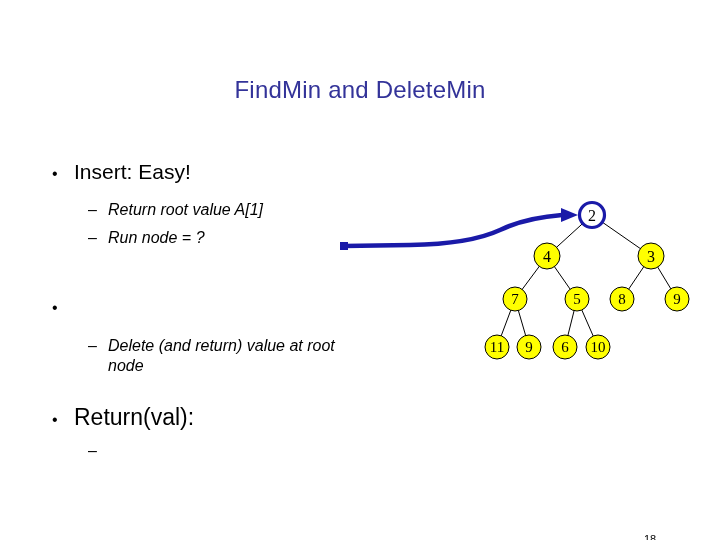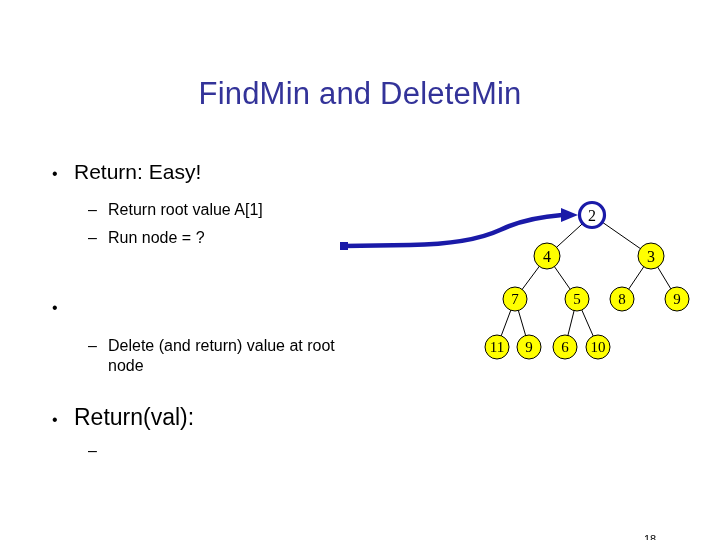--- a/index.html
+++ b/index.html
@@ -16,21 +16,21 @@
     font-family: "Liberation Sans", sans-serif;
   }
 
   
   #slide-title {
     position: absolute;
     left: 0;
     top: 76px;
     width: 720px;
     text-align: center;
-    font-size: 31px;
+    font-size: 24px;
     font-weight: 400;
     color: #333399;
     letter-spacing: 0.2px;
     white-space: nowrap;
   }
 
   
   .bullet-l1 {
     position: absolute;
     display: flex;
@@ -55,20 +55,21 @@
   }
   .bullet-l2 .marker {
     width: 20px;
     flex: 0 0 20px;
     font-size: 16px;
     line-height: 1;
     color: #000000;
   }
   .bullet-l2 .txt {
     line-height: 1.22;
+    font-style: italic;
   }
 
   #b1       { left: 52px;  top: 160px; }
   #b1s1     { left: 88px;  top: 200px; }
   #b1s2     { left: 88px;  top: 228px; }
   #b2       { left: 52px;  top: 300px; }
   #b2s1     { left: 88px;  top: 336px; width: 260px; white-space: normal; }
   #b3       { left: 52px;  top: 404px; font-size: 23px; }
   #b3s1     { left: 88px;  top: 443px; }
 
@@ -96,21 +97,21 @@
 </style>
 </head>
 <body>
 
 <div id="slide">
 
   <div id="slide-title">FindMin and DeleteMin</div>
 
   <div class="bullet-l1" id="b1">
     <span class="marker">•</span>
-    <span class="txt">Return: Easy!</span>
+    <span class="txt">Insert: Easy!</span>
   </div>
 
   <div class="bullet-l2" id="b1s1">
     <span class="marker">–</span>
     <span class="txt">Return root value A[1]</span>
   </div>
 
   <div class="bullet-l2" id="b1s2">
     <span class="marker">–</span>
     <span class="txt">Run node = ?</span>

